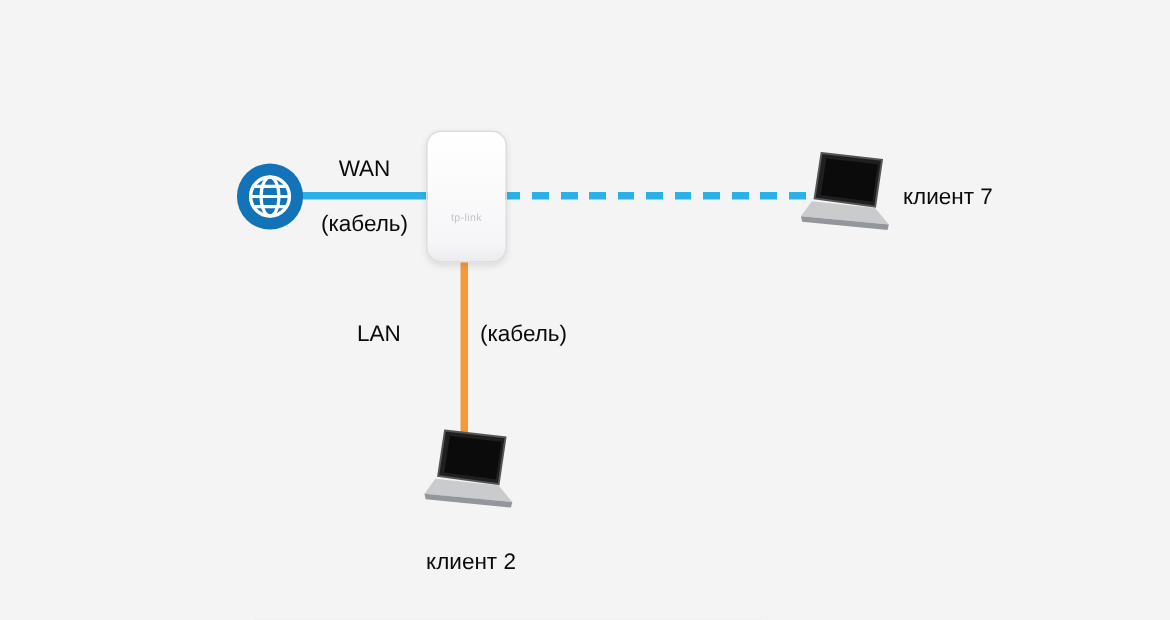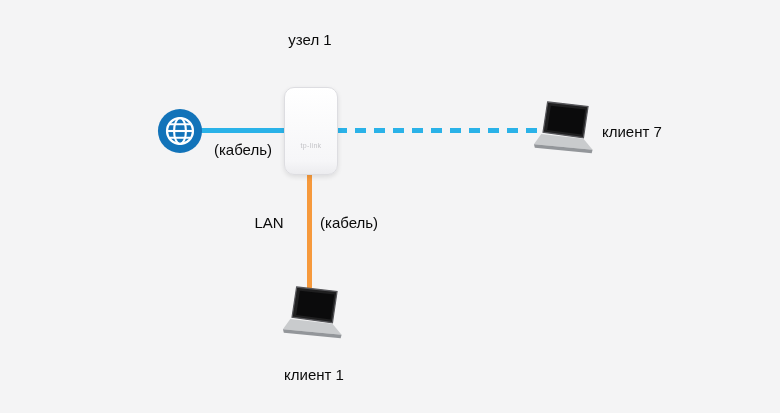--- a/index.html
+++ b/index.html
@@ -66,21 +66,21 @@
   }
   .laptop{position:absolute;z-index:2;}
   .laptop svg{display:block;}
   .laptop-client2{left:533px;top:101px;}
   .laptop-client1{left:282px;top:286px;}
 
   
   .wan-label{left:198px;width:90px;top:104px;}
   .wan-sublabel{left:198px;width:90px;top:141px;}
   .wifi-label{left:420px;width:90px;top:104px;}
-  .lan-label{left:238px;width:62px;top:214px;text-align:center;}
+  .lan-label{left:238px;width:62px;top:214px;text-align:left;}
   .lan-sublabel{left:320px;top:214px;}
   .client2-label{left:602px;top:123px;}
   .client1-label{left:268px;width:92px;top:366px;}
 </style>
 </head>
 <body>
 
 <div class="canvas">
 
   <div class="line wan-line"></div>
@@ -94,41 +94,41 @@
       <ellipse cx="24" cy="24" rx="6.2" ry="13.5" fill="none" stroke="#ffffff" stroke-width="2.2"></ellipse>
       <line x1="10.5" y1="24" x2="37.5" y2="24" stroke="#ffffff" stroke-width="2.2"></line>
       <path d="M13.2 17 h21.6 M13.2 31 h21.6" fill="none" stroke="#ffffff" stroke-width="2.2"></path>
     </svg>
   </div>
 
   <div class="router">
     <span class="router-logo">tp-link</span>
   </div>
   <div class="label center router-title">
-    <div>узел 1</div>
   </div>
 
   <div class="laptop laptop-client2">
     <svg viewBox="0 0 72 62" width="66" height="57" aria-hidden="true">
       <polygon points="16,1 60,6 55,40 11,34" fill="#1f1f20" stroke="#56565a" stroke-width="1.4"></polygon>
       <polygon points="19.5,5 57,9.2 53,36.5 15.5,31.5" fill="#0b0b0c"></polygon>
       <polygon points="9,36 55,41 65,53 1,47" fill="#c9cbcd"></polygon>
       <polygon points="1,47 65,53 64,57 2,51" fill="#93969a"></polygon>
     </svg>
   </div>
 
   <div class="laptop laptop-client1">
     <svg viewBox="0 0 72 62" width="66" height="57" aria-hidden="true">
       <polygon points="16,1 60,6 55,40 11,34" fill="#1f1f20" stroke="#56565a" stroke-width="1.4"></polygon>
       <polygon points="19.5,5 57,9.2 53,36.5 15.5,31.5" fill="#0b0b0c"></polygon>
       <polygon points="9,36 55,41 65,53 1,47" fill="#c9cbcd"></polygon>
       <polygon points="1,47 65,53 64,57 2,51" fill="#93969a"></polygon>
     </svg>
   </div>
 
+  <div class="label center wan-label">WAN</div>
   <div class="label center wan-sublabel">(кабель)</div>
   <div class="label lan-label">LAN</div>
   <div class="label lan-sublabel">(кабель)</div>
 
   <div class="label client2-label">клиент 7</div>
-  <div class="label center client1-label">клиент 1</div>
+  <div class="label center client1-label">клиент 2</div>
 
 </div>
 
 </body></html>

